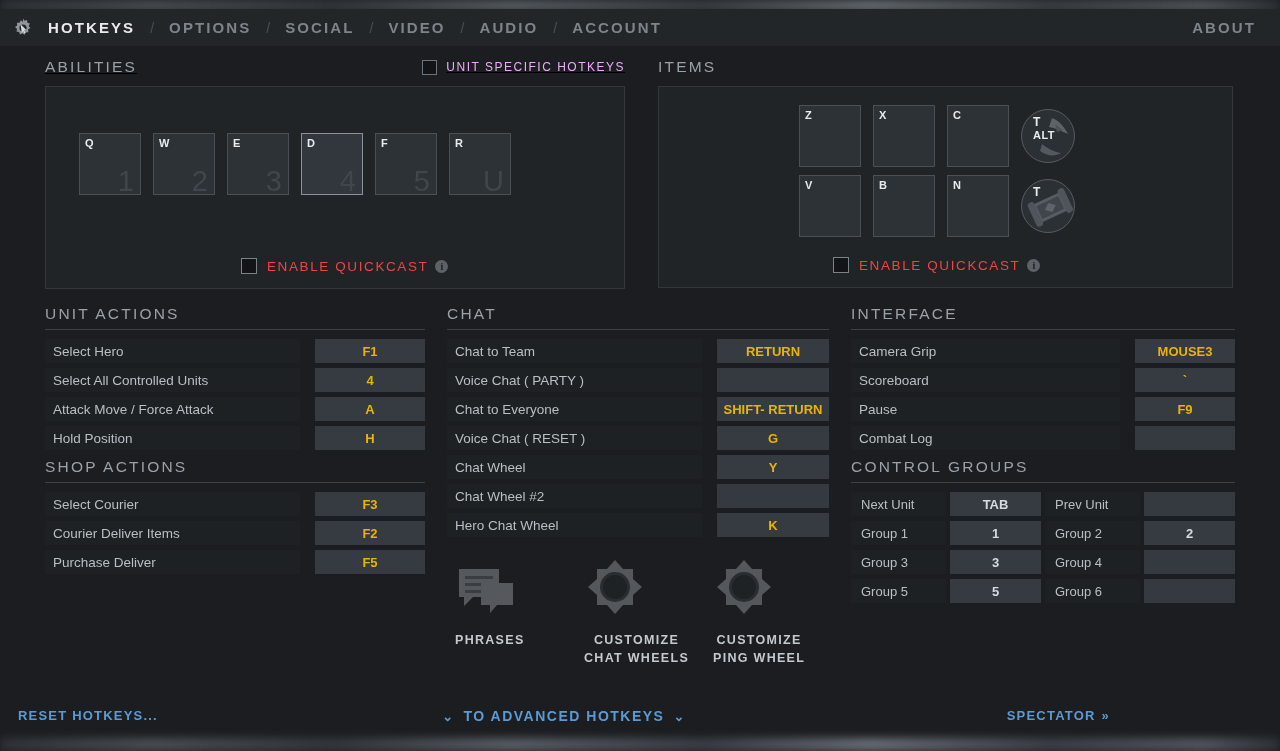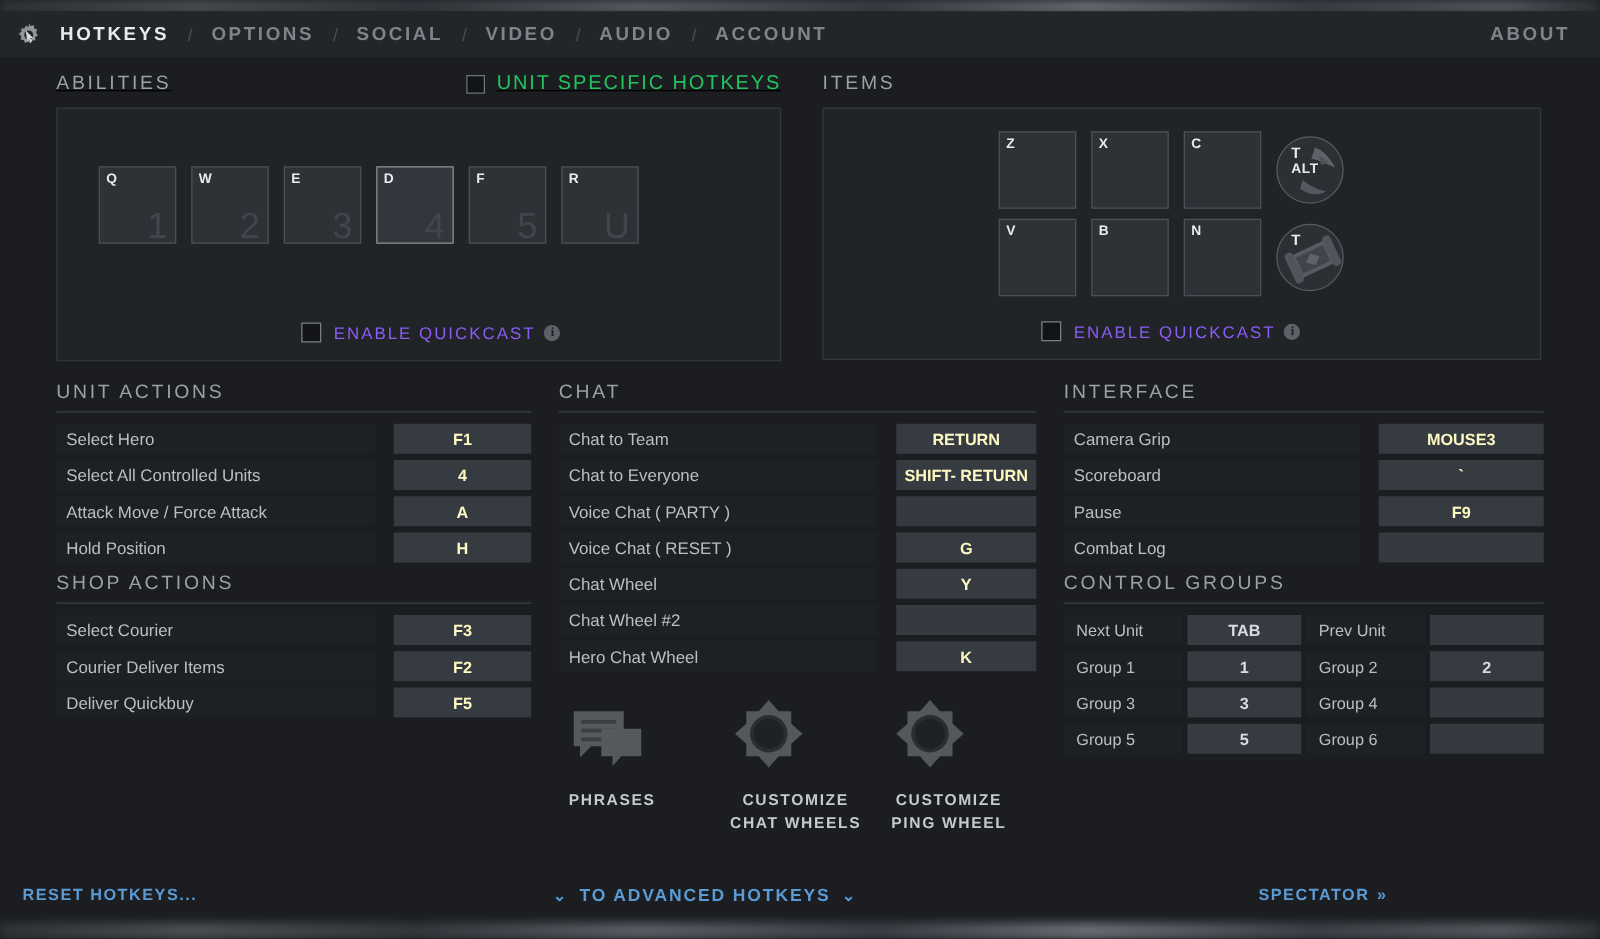--- a/index.html
+++ b/index.html
@@ -54,21 +54,21 @@
     display: flex; align-items: center; justify-content: space-between; text-decoration: underline;
   }
   .items-head { position: absolute; left: 658px; top: 58px; }
 
   .chk-row { display: flex; align-items: center; gap: 9px; }
   .chkbox {
     width: 15px; height: 15px; background: #121417;
     border: 1px solid #6d737a; flex: 0 0 auto;
   }
   .chk-label {
-    font-size: 16px; letter-spacing: 1.5px; color: #22c55e;
+    font-size: 12px; letter-spacing: 1.5px; color: #f0abfc;
   }
   .info-icon {
     width: 13px; height: 13px; border-radius: 50%; background: #5c6268;
     color: #1b1d20; font-size: 10px; font-weight: 700; line-height: 13px;
     text-align: center; margin-left: 7px; font-family: "Liberation Serif", serif;
   }
 
   .panel {
     position: absolute; border: 1px solid #32373c; background: #212427;
   }
@@ -102,45 +102,45 @@
     position: absolute; left: 11px; top: 19px; font-size: 11px;
     font-weight: 700; color: #e9ebed; z-index: 2; letter-spacing: .5px;
   }
   .circle-art { position: absolute; inset: 0; opacity: .32; }
 
   .qc-row { position: absolute; display: flex; align-items: center; }
   .qc-box {
     width: 16px; height: 16px; background: #121417; border: 1px solid #7b8188;
   }
   .qc-label {
-    font-size: 13.5px; letter-spacing: 1.6px; color: #8b5cf6; margin-left: 10px;
+    font-size: 13.5px; letter-spacing: 1.6px; color: #ef4444; margin-left: 10px;
   }
 
   
   .col { position: absolute; }
   .col-unit { left: 45px; top: 305px; width: 380px; }
   .col-chat { left: 447px; top: 305px; width: 382px; }
   .col-iface { left: 851px; top: 305px; width: 384px; }
 
   .rows { margin-top: 9px; }
   .brow {
     display: flex; align-items: flex-end; gap: 15px; margin-bottom: 5px;
   }
   .brow-label {
     flex: 1; background: #1e2124; color: #b9bfc5; font-size: 13.5px;
     display: flex; align-items: center; padding-left: 8px; height: 24px;
   }
   .brow-key {
-    width: 110px; background: #363b41; color: #fef9c3; font-size: 13px;
+    width: 110px; background: #363b41; color: #eab308; font-size: 13px;
     font-weight: 700; display: flex; align-items: center; justify-content: center;
     height: 24px;
   }
   .brow-key.empty { background: #343a40; }
   .col-chat .brow-key { width: 112px; }
-  .col-iface .brow-key { width: 132px; }
+  .col-iface .brow-key { width: 100px; }
 
   .sec-title-sub { margin-top: 8px; }
 
   
   .cg { margin-top: 9px; }
   .cg-row { display: flex; gap: 4px; margin-bottom: 5px; }
   .cg-label {
     width: 96px; background: #1e2124; color: #b9bfc5; font-size: 13px;
     display: flex; align-items: center; padding-left: 10px; height: 24px;
   }
@@ -342,41 +342,41 @@
     <div class="rows">
       <div class="brow">
         <span class="brow-label">Select Courier</span>
         <span class="brow-key">F3</span>
       </div>
       <div class="brow">
         <span class="brow-label">Courier Deliver Items</span>
         <span class="brow-key">F2</span>
       </div>
       <div class="brow">
-        <span class="brow-label">Deliver Quickbuy</span>
+        <span class="brow-label">Purchase Deliver</span>
         <span class="brow-key">F5</span>
       </div>
     </div>
   </div>
 
   <div class="col col-chat">
     <div class="sec-title">CHAT</div>
     <div class="sec-rule"></div>
     <div class="rows">
       <div class="brow">
         <span class="brow-label">Chat to Team</span>
         <span class="brow-key">RETURN</span>
       </div>
       <div class="brow">
+        <span class="brow-label">Voice Chat ( PARTY )</span>
+        <span class="brow-key empty"></span>
+      </div>
+      <div class="brow">
         <span class="brow-label">Chat to Everyone</span>
         <span class="brow-key">SHIFT- RETURN</span>
-      </div>
-      <div class="brow">
-        <span class="brow-label">Voice Chat ( PARTY )</span>
-        <span class="brow-key empty"></span>
       </div>
       <div class="brow">
         <span class="brow-label">Voice Chat ( RESET )</span>
         <span class="brow-key">G</span>
       </div>
       <div class="brow">
         <span class="brow-label">Chat Wheel</span>
         <span class="brow-key">Y</span>
       </div>
       <div class="brow">

